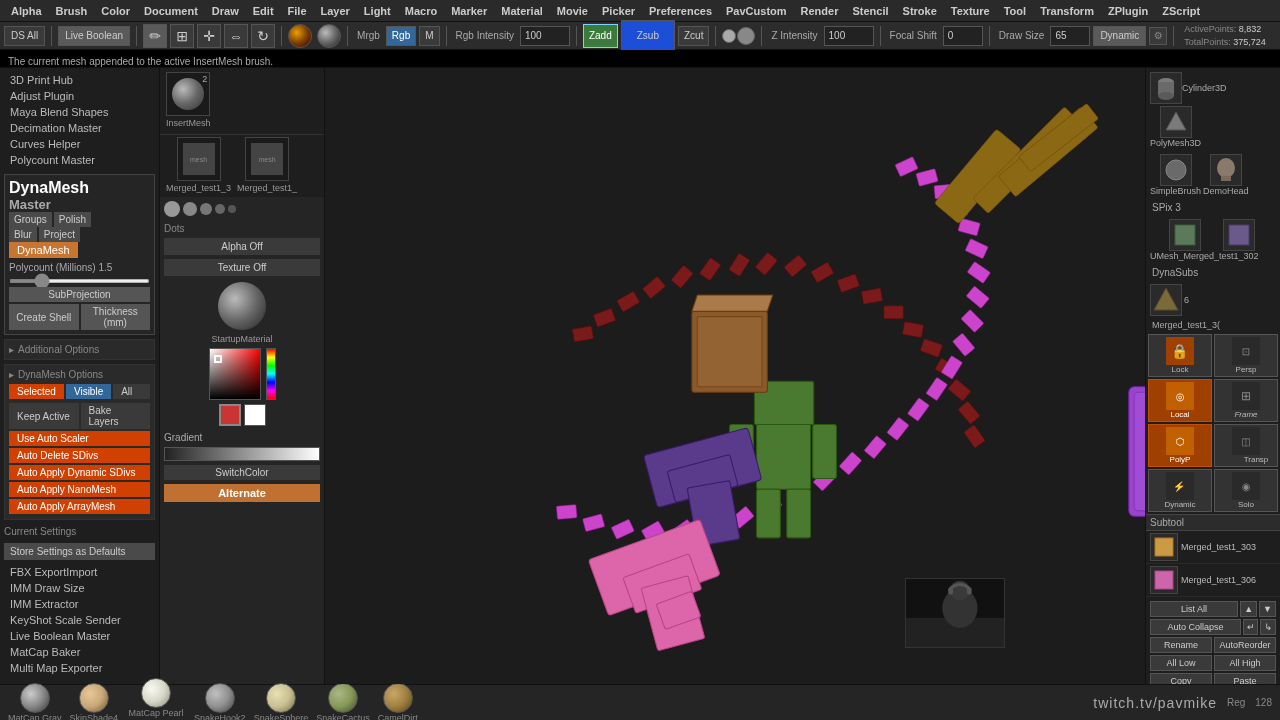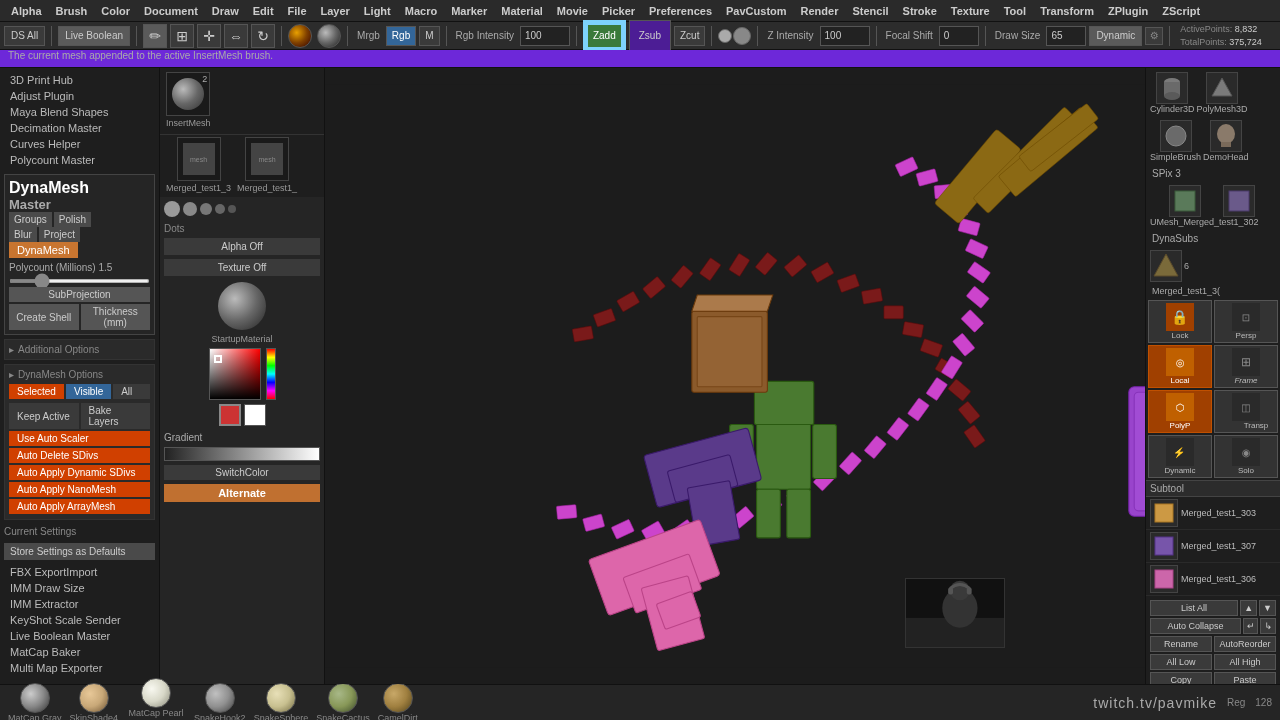--- a/index.html
+++ b/index.html
@@ -87,24 +87,24 @@
       height: 24px;
       display: flex;
       align-items: center;
       justify-content: center;
       cursor: pointer;
       font-size: 14px;
     }
 
     
     #notification-bar {
-      background: #6d28d9;
+      background: #000000;
       height: 18px;
       display: flex;
-      align-items: flex-start;
+      align-items: flex-end;
       padding: 0 8px;
       border-bottom: 1px solid #111;
       flex-shrink: 0;
     }
     #notification-bar span {
       font-size: 10px;
       color: #aaa;
     }
 
     
@@ -641,22 +641,22 @@
   <div style="width:24px;height:24px;border-radius:50%;background:radial-gradient(circle at 35% 35%,#e8a000,#804000,#300);border:1px solid #555;cursor:pointer;"></div>
   <div style="width:24px;height:24px;border-radius:50%;background:radial-gradient(circle at 35% 35%,#bbb,#666,#222);border:1px solid #555;cursor:pointer;margin-left:2px;"></div>
   <div class="toolbar-sep"></div>
   <span class="toolbar-label">Mrgb</span>
   <div style="background:#336699;border:1px solid #555;color:#fff;padding:1px 5px;font-size:10px;height:20px;display:flex;align-items:center;cursor:pointer;">Rgb</div>
   <div style="background:#3a3a3a;border:1px solid #555;color:#ccc;padding:1px 5px;font-size:10px;height:20px;display:flex;align-items:center;cursor:pointer;">M</div>
   <div class="toolbar-sep"></div>
   <span class="toolbar-label">Rgb Intensity</span>
   <input class="toolbar-input" type="text" style="width: 50px;" value="100">
   <div class="toolbar-sep"></div>
-  <div style="background:#3a7a3a;border:5px solid #7dd3fc;color:#fff;padding:11px 5px;font-size:10px;height:20px;display:flex;align-items:center;cursor:pointer;">Zadd</div>
-  <div style="background:#4c1d95;border:1px solid #555;color:#ccc;padding:1px 9px;font-size:10px;height:32px;display:flex;align-items:center;cursor:pointer;">Zsub</div>
+  <div style="background:#3a7a3a;border:1px solid #7dd3fc;color:#fff;padding:11px 5px;font-size:10px;height:20px;display:flex;align-items:center;cursor:pointer;">Zadd</div>
+  <div style="background:#1d4ed8;border:1px solid #555;color:#ccc;padding:1px 15px;font-size:10px;height:32px;display:flex;align-items:center;cursor:pointer;">Zsub</div>
   <div style="background:#3a3a3a;border:1px solid #555;color:#ccc;padding:1px 5px;font-size:10px;height:20px;display:flex;align-items:center;cursor:pointer;">Zcut</div>
   <div class="toolbar-sep"></div>
   <div style="width:14px;height:14px;border-radius:50%;background:#aaa;border:1px solid #666;"></div>
   <div style="width:18px;height:18px;border-radius:50%;background:#888;border:1px solid #666;margin-left:-2px;"></div>
   <div class="toolbar-sep"></div>
   <span class="toolbar-label">Z Intensity</span>
   <input class="toolbar-input" type="text" style="width: 50px;" value="100">
   <div class="toolbar-sep"></div>
   <span class="toolbar-label">Focal Shift</span>
   <input class="toolbar-input" type="text" style="width: 40px;" value="0">
@@ -940,21 +940,21 @@
         <rect x="62" y="9" width="5" height="7" rx="2" fill="#555"></rect>
       </svg>
     </div>
   </div>
 
   <div id="right-sidebar">
 
     <div class="right-top-strip">
       <div style="display:flex;gap:2px;flex-wrap:wrap;padding:2px;">
 
-        <div style="display:flex;flex-direction:column;align-items:center;">
+        <div style="display:flex;flex-direction:row;align-items:center;">
           <div class="right-thumb">
             <svg width="28" height="28" viewBox="0 0 28 28">
                 <ellipse cx="14" cy="8" rx="8" ry="4" fill="#7a7a7a"></ellipse>
                 <rect x="6" y="8" width="16" height="14" fill="#6a6a6a"></rect>
                 <ellipse cx="14" cy="22" rx="8" ry="4" fill="#5a5a5a"></ellipse>
               </svg>
           </div>
           <div class="right-thumb-name">Cylinder3D</div>
         </div>
         <div style="display:flex;flex-direction:column;align-items:center;">
@@ -1062,28 +1062,20 @@
       <div class="subtool-icon">
         <svg width="22" height="22" viewBox="0 0 22 22">
             <rect x="2" y="2" width="18" height="18" fill="#cc9944" stroke="#aa7722" stroke-width="1"></rect>
           </svg>
       </div>
       <span class="subtool-name">Merged_test1_303</span>
     </div>
     <div class="subtool-item">
       <div class="subtool-icon">
         <svg width="22" height="22" viewBox="0 0 22 22">
-            <rect x="2" y="2" width="18" height="18" fill="#7755aa" stroke="#553388" stroke-width="1"></rect>
-          </svg>
-      </div>
-      <span class="subtool-name">Merged_test1_307</span>
-    </div>
-    <div class="subtool-item">
-      <div class="subtool-icon">
-        <svg width="22" height="22" viewBox="0 0 22 22">
             <rect x="2" y="2" width="18" height="18" fill="#cc66aa" stroke="#aa4488" stroke-width="1"></rect>
           </svg>
       </div>
       <span class="subtool-name">Merged_test1_306</span>
     </div>
 
     <div class="subtool-ops">
       <div style="display:flex;gap:2px;">
         <button class="sop-btn">List All</button>
         <div style="display:flex;gap:2px;">

